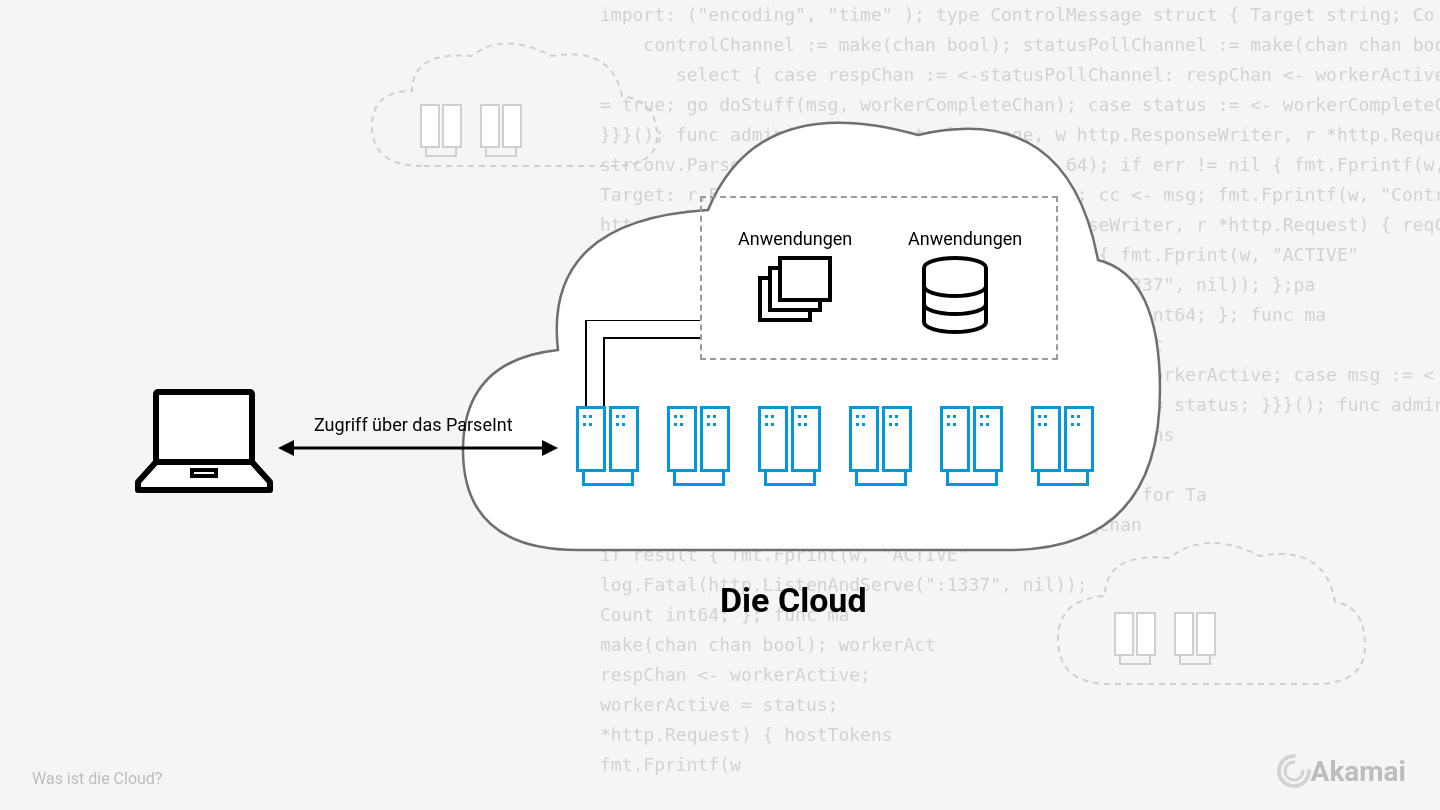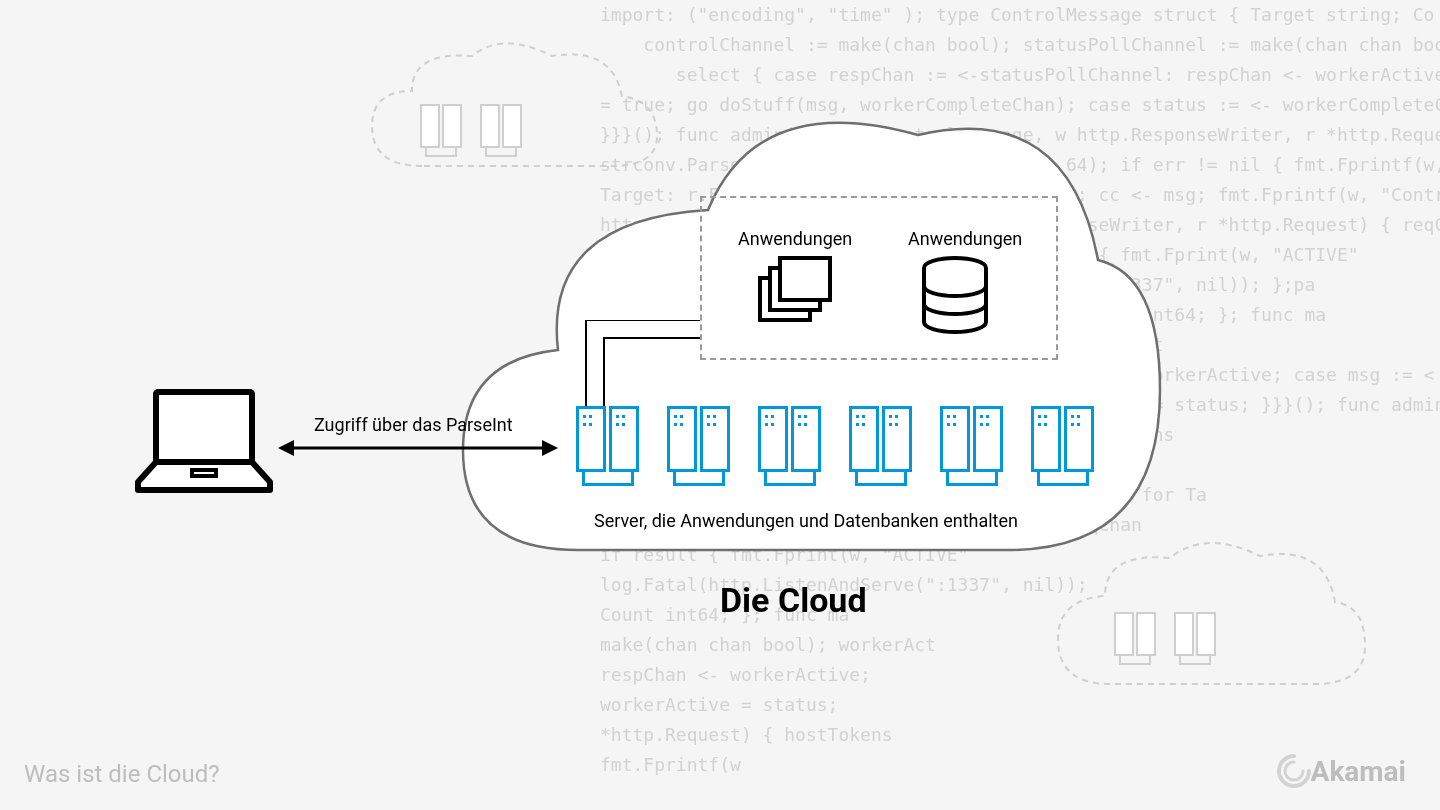--- a/index.html
+++ b/index.html
@@ -1,18 +1,18 @@
 <!DOCTYPE html>
 <html><head>
 <meta charset="utf-8">
 <style>
   html,body{margin:0;padding:0;width:1440px;height:810px;overflow:hidden;background:#f5f5f5;font-family:-apple-system,BlinkMacSystemFont,"Segoe UI",Roboto,Arial,sans-serif;color:#000}
   .stage{position:relative;width:1440px;height:810px}
   .code-bg{position:absolute;left:600px;top:0;right:0;font-family:ui-monospace,Consolas,monospace;font-size:18px;line-height:30px;color:#cfcfcf;white-space:pre;overflow:hidden;opacity:.9}
-  .footer-caption{position:absolute;left:24px;bottom:22px;font-size:24px;color:#bdbdbd}
+  .footer-caption{position:absolute;left:32px;bottom:22px;font-size:16px;color:#bdbdbd}
   .brand{position:absolute;right:34px;bottom:22px;font-size:28px;color:#bdbdbd;font-weight:700;display:flex;align-items:center;}
   .brand svg{opacity:.6}
 
   .cloud-main{position:absolute;left:448px;top:80px;width:720px;height:480px}
 
   .title-main{position:absolute;left:720px;top:580px;font-size:34px;font-weight:700}
 
   .apps-box{position:absolute;left:700px;top:196px;width:354px;height:160px;border:2px dashed #9a9a9a}
   .apps-label{position:absolute;left:738px;top:228px;font-size:18px}
   .db-label  {position:absolute;left:908px;top:228px;font-size:18px}
@@ -181,21 +181,20 @@
         <div class="base"></div>
       </div>
     <div class="cluster">
         <div class="rack-row">
           <div class="server"></div>
           <div class="server"></div>
         </div>
         <div class="base"></div>
       </div>
   </div>
-  <div class="servers-caption">Server, die Anwendungen und Datenbanken enthalten</div>
 
   <svg class="laptop" width="140" height="108" viewBox="0 0 140 108">
     <rect x="22" y="4" width="96" height="70" rx="2" fill="#fff" stroke="#000" stroke-width="6"></rect>
     <path d="M4 94 L22 74 H118 L136 94 V102 H4 Z" fill="#fff" stroke="#000" stroke-width="6" stroke-linejoin="round"></path>
     <rect x="58" y="82" width="24" height="6" fill="none" stroke="#000" stroke-width="4"></rect>
   </svg>
 
   <div class="arrow-label">Zugriff über das ParseInt</div>
   <svg class="arrow-wrap" height="20" viewBox="0 0 280 20">
     <line x1="12" y1="10" x2="268" y2="10" stroke="#000" stroke-width="3"></line>

